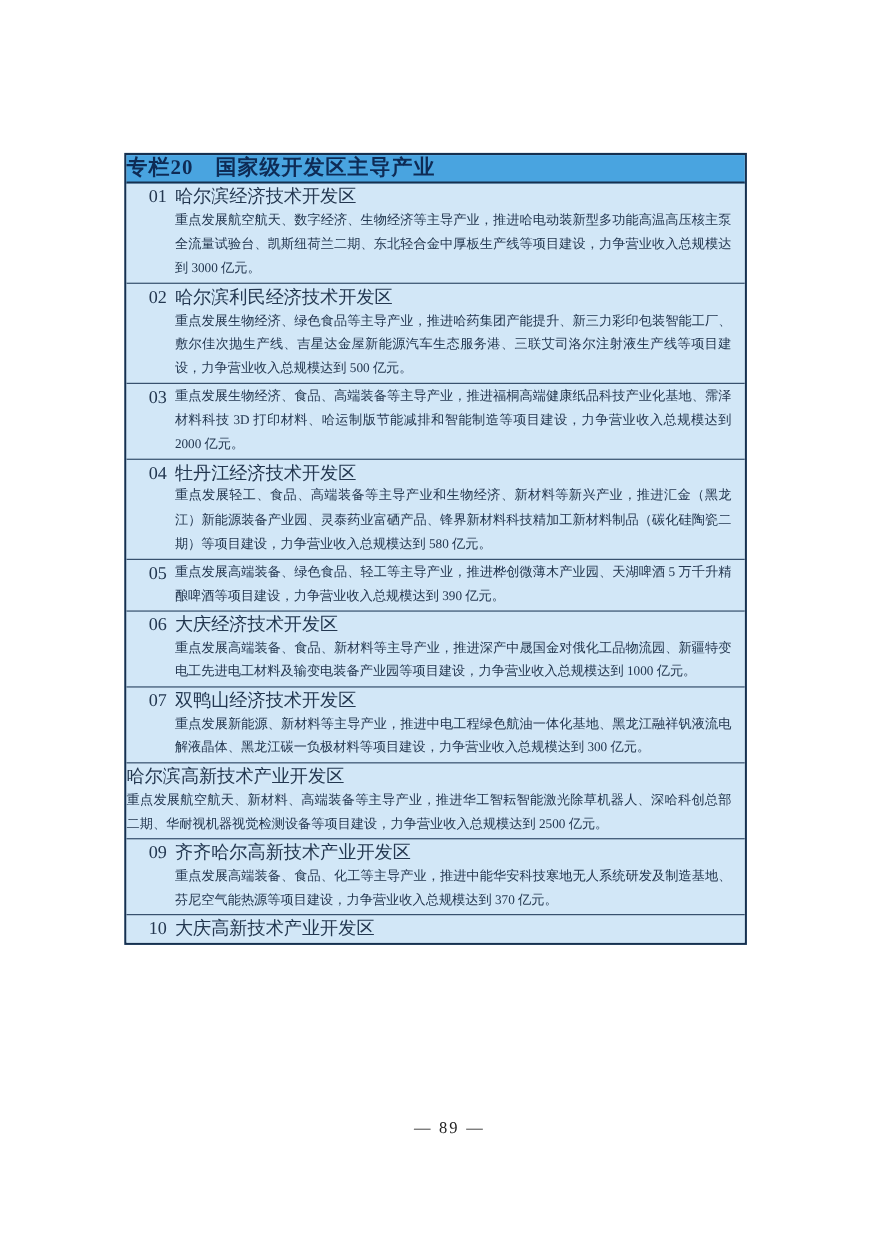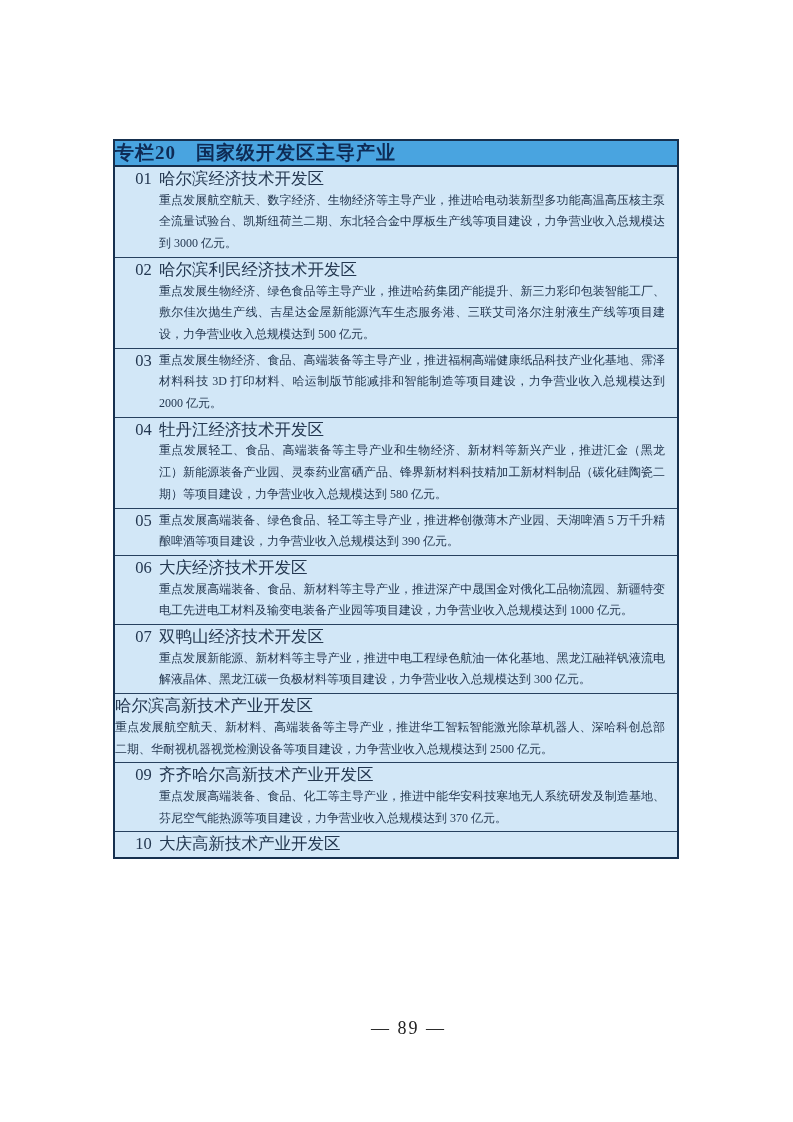--- a/index.html
+++ b/index.html
@@ -64,21 +64,21 @@
     font-size:12px;
     line-height:21.7px;
     text-align:justify;
   }
   .page-footer{
     position:absolute;
     left:0;
     top:1018px;
     width:100%;
     text-align:center;
-    font-size:18px;
+    font-size:15px;
     color:var(--footer-text);
     letter-spacing:2px;
     padding-left:24px;
   }
 </style>
 </head>
 <body>
 
 <div class="panel">
   <div class="panel-header">专栏20　国家级开发区主导产业</div>

